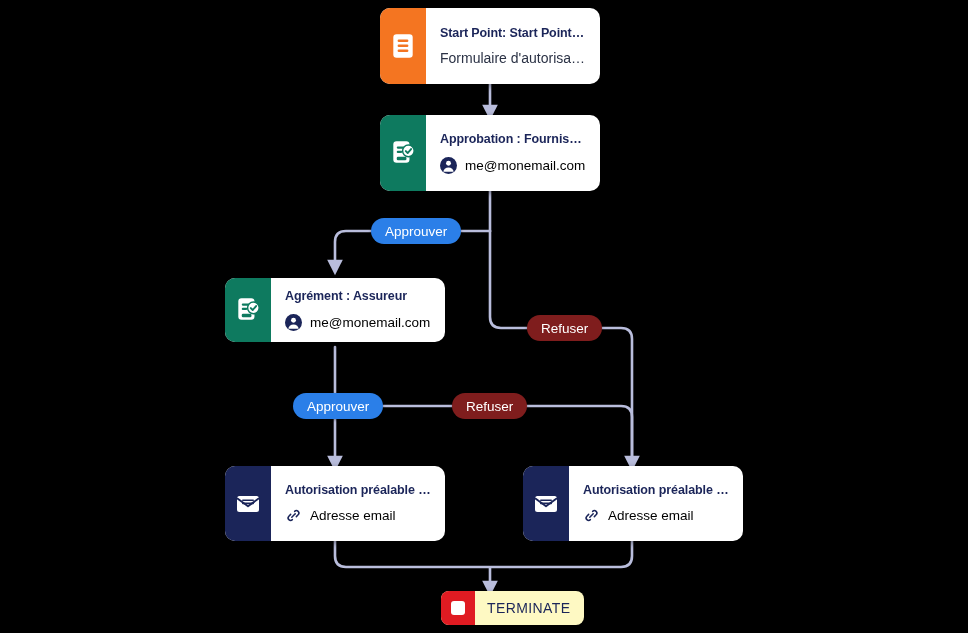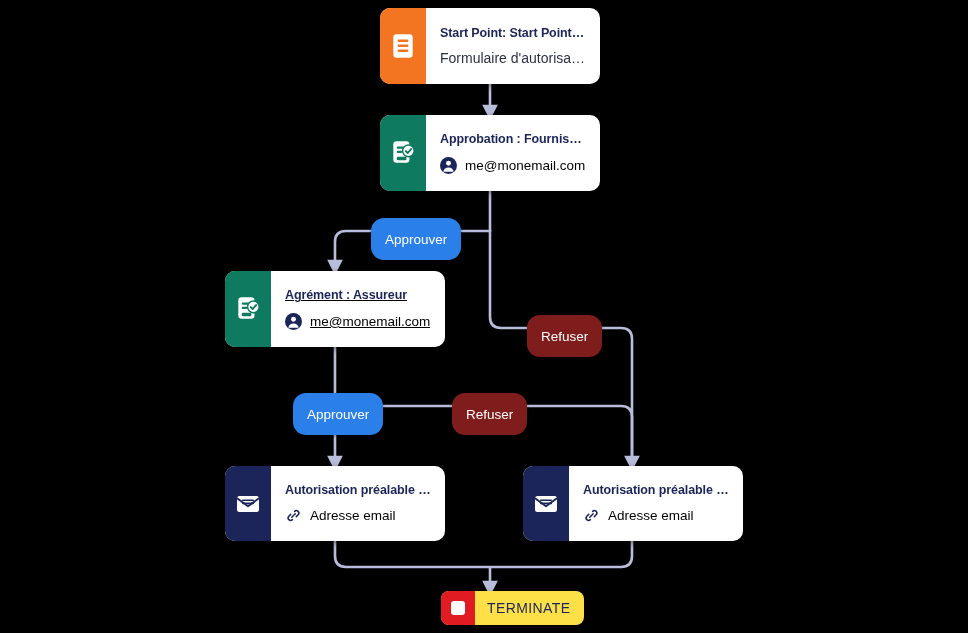--- a/index.html
+++ b/index.html
@@ -89,36 +89,36 @@
   .c-green  { background: #0e7a5f; }
   .c-navy   { background: #1b2559; }
 
   
   .pill {
     position: absolute;
     display: flex;
     align-items: center;
     justify-content: center;
     height: 26px;
-    padding: 8px 14px;
+    padding: 0 14px;
     border-radius: 13px;
     font-size: 13.5px;
     color: #ffffff;
     white-space: nowrap;
     box-shadow: 0 1px 3px rgba(0,0,0,0.4);
   }
   .pill-approve { background: #2b7fe8; }
   .pill-reject  { background: #7f1d1d; }
 
   
   .terminate {
     position: absolute;
     display: flex;
     align-items: center;
-    background: #fde047;
+    background: #fef9c3;
     border-radius: 8px;
     overflow: hidden;
     box-shadow: 0 2px 5px rgba(0,0,0,0.45);
     height: 34px;
   }
   .terminate-icon {
     width: 34px;
     height: 34px;
     flex: 0 0 34px;
     background: #e01b22;
@@ -216,21 +216,21 @@
             <circle cx="9" cy="9" r="9" fill="#1b2559"></circle>
             <circle cx="9" cy="6.6" r="2.6" fill="#ffffff"></circle>
             <path d="M3.6 15.6 a5.4 4.6 0 0 1 10.8 0 z" fill="#ffffff"></path>
           </svg>
         </span>
         <span class="sub-text">me@monemail.com</span>
       </div>
     </div>
   </div>
 
-  <div class="node" style="left:225px; top:271px; width:220px; height:76px;text-decoration:underline;">
+  <div class="node" style="left:225px; top:278px; width:220px; height:64px;">
     <div class="node-icon c-green">
       <svg width="26" height="28" viewBox="0 0 24 26" xmlns="http://www.w3.org/2000/svg">
         <path d="M3 5 a3 3 0 0 1 3-3 h9 a3 3 0 0 1 3 3 v14 a3 3 0 0 1 -3 3 h-9 a3 3 0 0 1 -3 -3 z" fill="#ffffff"></path>
         <rect x="6.2" y="7" width="7" height="2" rx="1" fill="#0e7a5f"></rect>
         <rect x="6.2" y="11" width="5" height="2" rx="1" fill="#0e7a5f"></rect>
         <rect x="6.2" y="16.5" width="9" height="3.2" rx="1.2" fill="#0e7a5f"></rect>
         <circle cx="17" cy="11" r="5.4" fill="#ffffff" stroke="#0e7a5f" stroke-width="1.4"></circle>
         <path d="M14.6 11.2 L16.4 13 L19.5 9.3" fill="none" stroke="#0e7a5f" stroke-width="1.8" stroke-linecap="round" stroke-linejoin="round"></path>
       </svg>
     </div>

